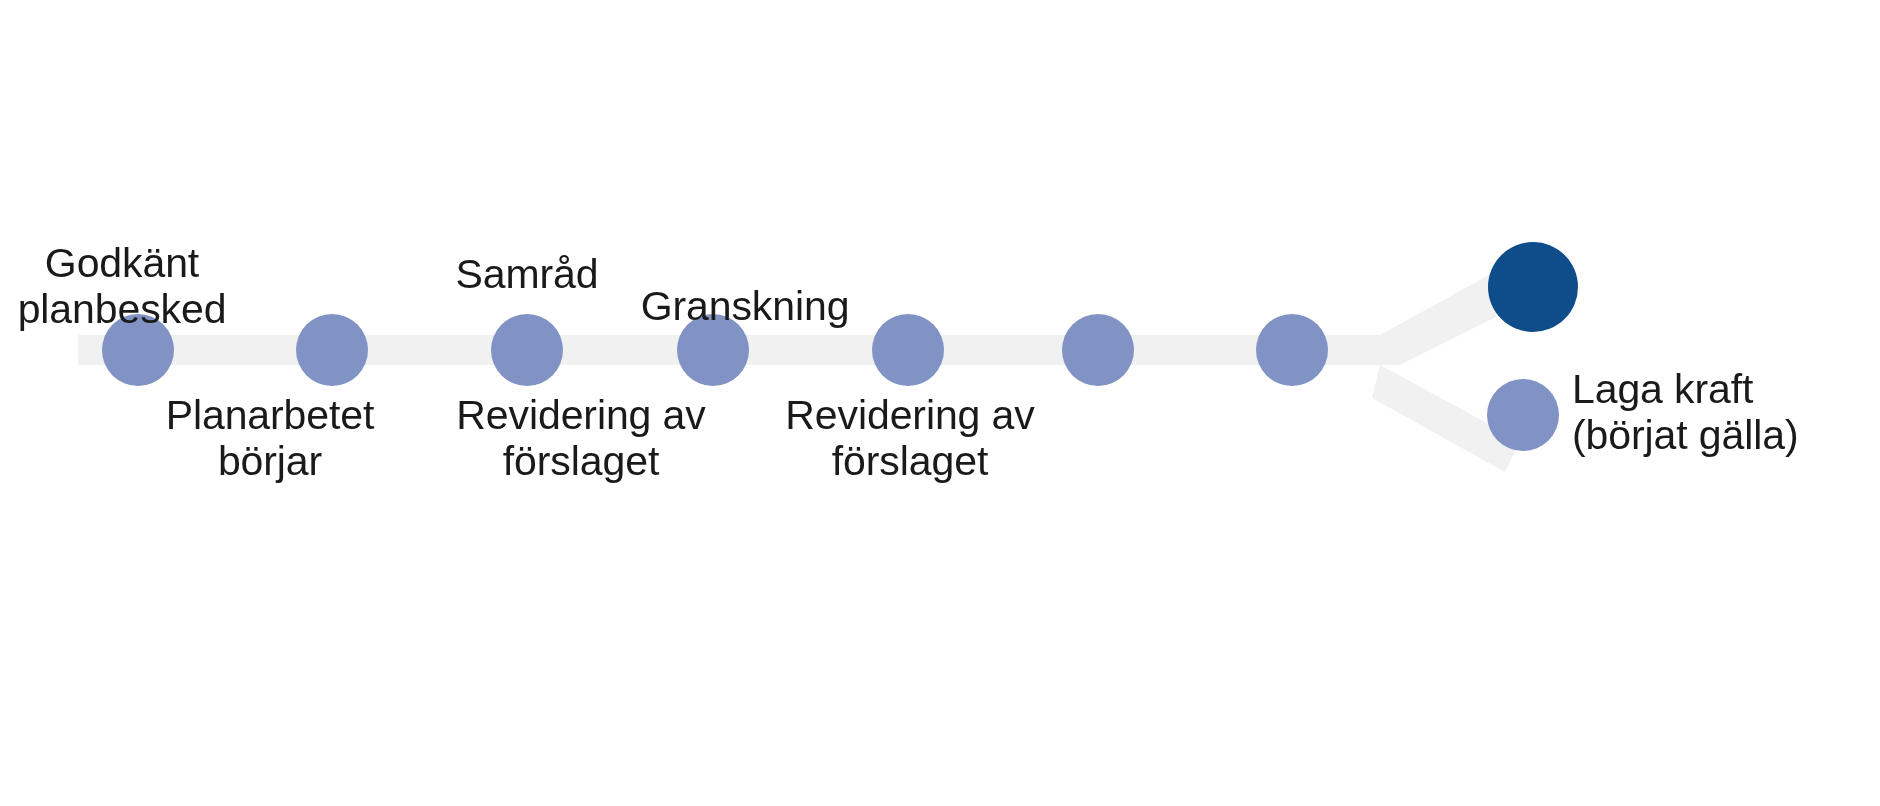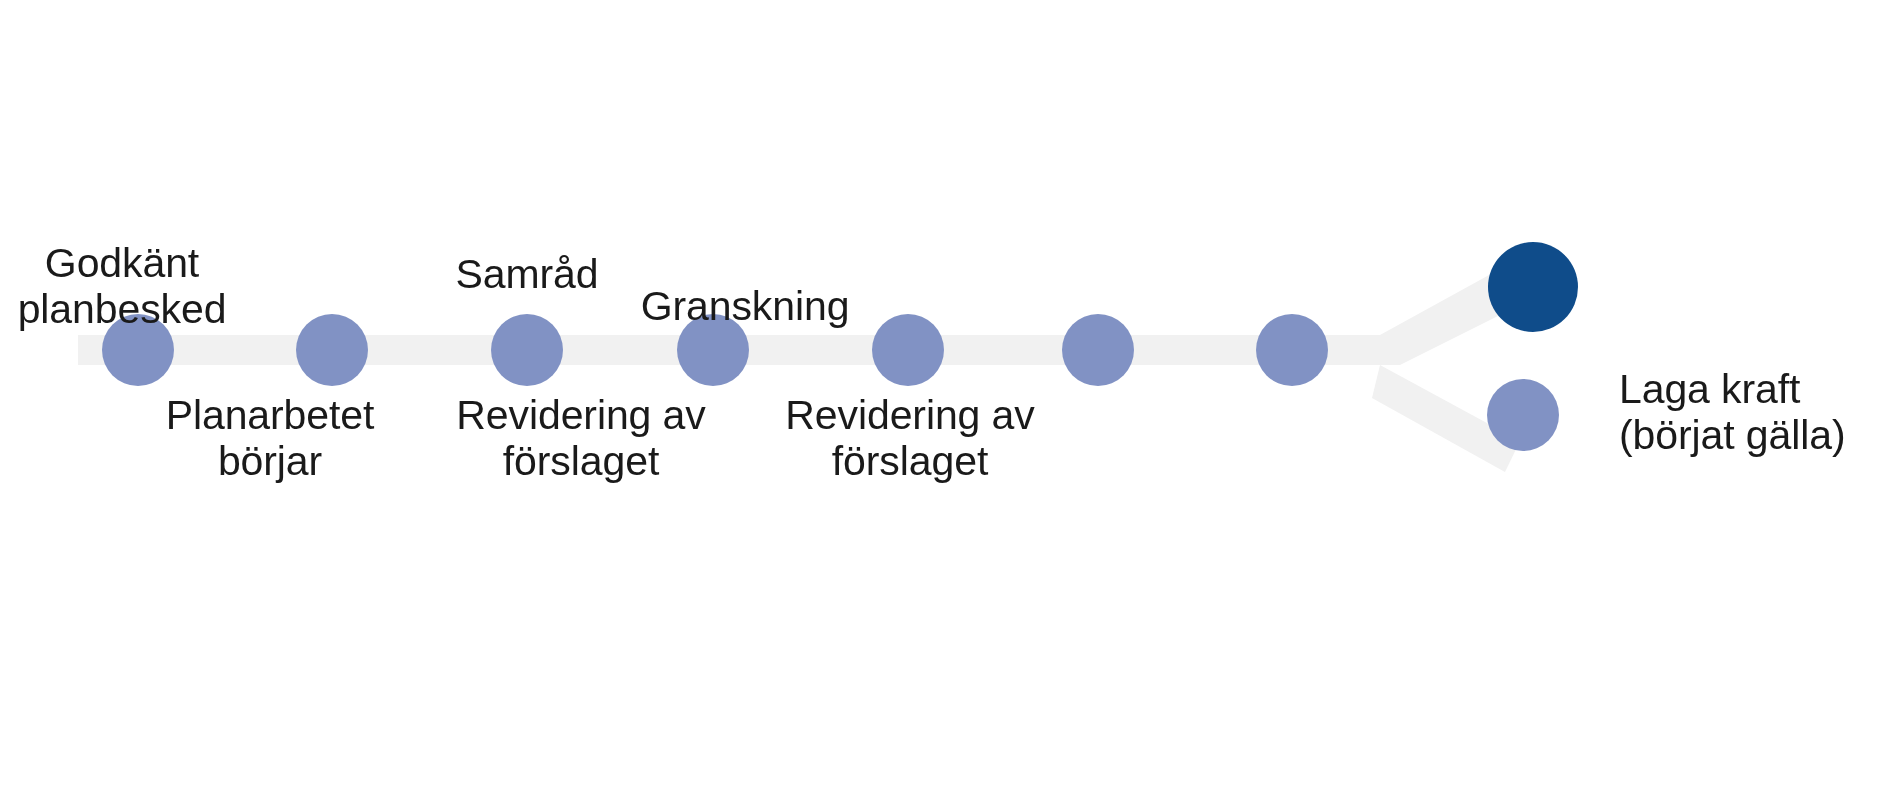--- a/index.html
+++ b/index.html
@@ -51,16 +51,16 @@
   <div class="lbl c" style="left:581px;top:392px;">Revidering av
 förslaget</div>
 
   <div class="lbl c" style="left:745px;top:251px;margin-top:32px;">Granskning</div>
 
   <div class="lbl c" style="left:910px;top:392px;">Revidering av
 förslaget</div>
 
 
 
-  <div class="lbl l" style="left:1572px;top:366px;margin-left:47px;">Laga kraft
+  <div class="lbl l" style="left:1572px;top:366px;">Laga kraft
 (börjat gälla)</div>
 
 </div>
 
 </body></html>

